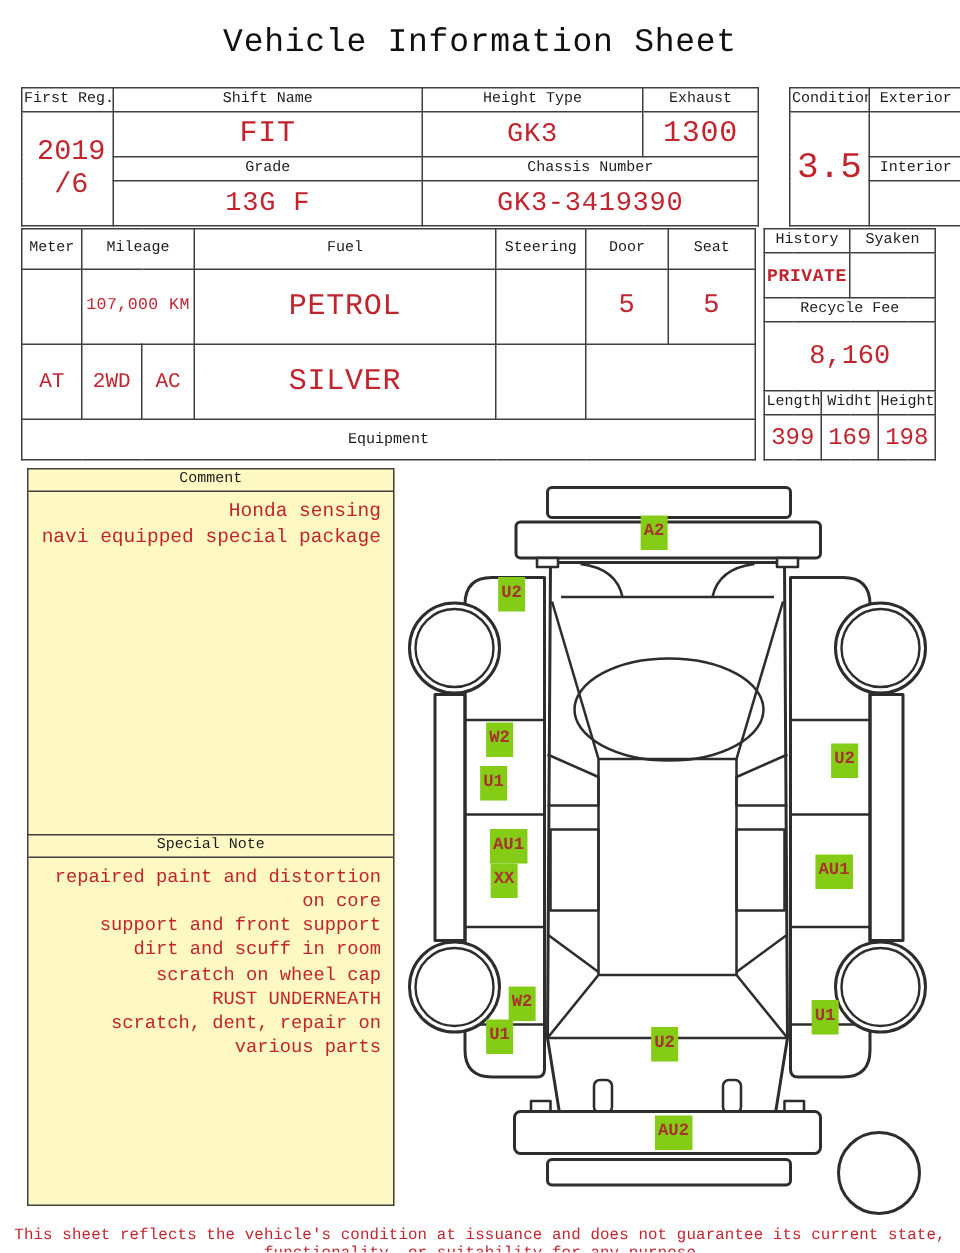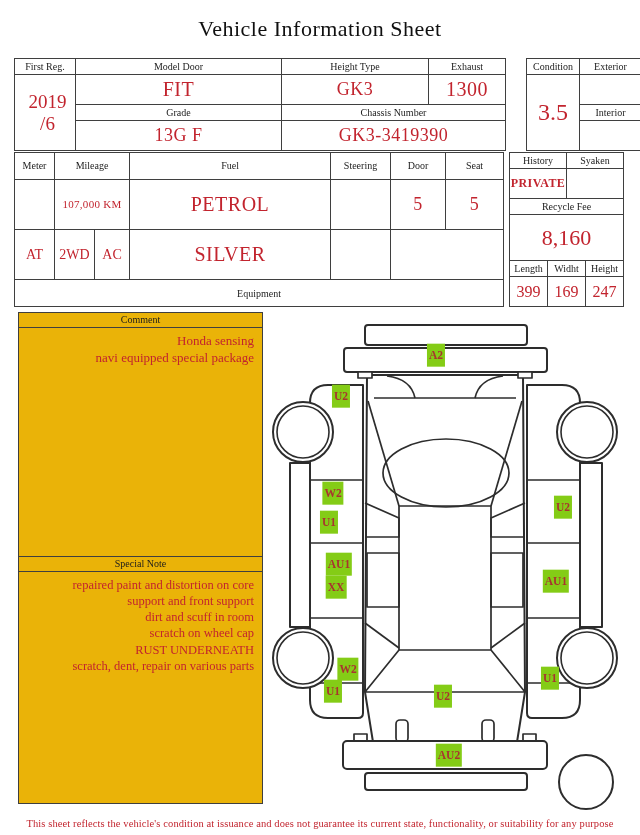--- a/index.html
+++ b/index.html
@@ -5,47 +5,47 @@
   :root{
     --red:#c2242e;
     --label-red:#a8342f;
     --line:#3f3f3f;
     --ink:#161616;
   }
   *{box-sizing:border-box;margin:0;padding:0;}
   html,body{background:#fff;}
   .sheet{
     position:relative;width:640px;height:835px;background:#fff;overflow:hidden;
-    font-family:Liberation Serif, serif;color:var(--ink);
+    font-family:Liberation Mono, monospace;color:var(--ink);
   }
   .title{
     position:absolute;top:16px;left:0;width:100%;text-align:center;
     font-size:22px;font-weight:500;letter-spacing:.5px;color:#101010;
   }
   
   table{border-collapse:collapse;table-layout:fixed;background:#fff;}
   table.box{border:1.5px solid var(--line);}
   td{border:1px solid var(--line);overflow:hidden;}
   tr.hdr td{font-size:10px;color:#1c1c1c;text-align:center;height:15px;line-height:13px;padding:1px 1px;white-space:nowrap;}
   td.v{color:var(--red);text-align:center;vertical-align:middle;}
   .xl{font-size:20px;letter-spacing:.5px;}
   .lg{font-size:18px;letter-spacing:.5px;margin-top:12px;}
   .md{font-size:14px;}
   .sm{font-size:11px;letter-spacing:.3px;}
   .row1{position:absolute;left:14px;top:58px;display:flex;gap:20px;}
   .row2{position:absolute;left:14px;top:152px;display:flex;gap:5px;}
   .firstreg{white-space:pre-line;font-size:19px;line-height:1.12;text-align:left;padding-left:5px;vertical-align:middle;}
   .cond-big{font-size:24px;}
   .equip{font-size:11.5px;text-align:left !important;vertical-align:top !important;padding:3px 6px;white-space:pre-wrap;line-height:1.25;}
-  .fee{font-size:22px;}
+  .fee{font-size:18px;}
   .dims{font-size:16px;}
   .private{font-size:12px;font-weight:bold;letter-spacing:.4px;}
   
   .leftcol{position:absolute;left:18px;top:312px;width:245px;}
-  .tbox{border:1.5px solid var(--line);background:#eab308;}
+  .tbox{border:1.5px solid var(--line);background:#fef9c3;}
   .tbox + .tbox{margin-top:-1.5px;}
   .tbox .bhead{font-size:10px;text-align:center;height:15px;line-height:14px;border-bottom:1px solid var(--line);color:#1c1c1c;}
   .tbox .btext{color:var(--red);white-space:pre-line;padding:5px 8px;text-align:right;}
   .comment-box{height:245px;}
   .comment-box .btext{font-size:13px;line-height:1.3;}
   .note-box{height:248px;}
   .note-box .btext{font-size:12.5px;line-height:1.3;}
   
   .diagram{position:absolute;left:270px;top:315px;width:370px;height:500px;}
   .diagram svg{position:absolute;left:0;top:0;}
@@ -71,21 +71,21 @@
     <table class="box" style="width:491px">
       <colgroup>
           <col style="width:61px">
           <col style="width:206px">
           <col style="width:147px">
           <col style="width:77px">
         </colgroup>
       <tbody>
           <tr class="hdr">
         <td>First Reg.</td>
-        <td>Model Door</td>
+        <td>Shift Name</td>
         <td>Height Type</td>
         <td>Exhaust</td>
       </tr>
       <tr style="height:30px">
         <td rowspan="3" class="v firstreg">2019
 /6</td>
         <td class="v xl">FIT</td>
         <td class="v lg">GK3</td>
         <td class="v xl">1300</td>
       </tr>
@@ -191,21 +191,21 @@
         <td colspan="6" class="v fee">8,160</td>
       </tr>
       <tr class="hdr" style="height:14px">
         <td colspan="2">Length</td>
         <td colspan="2">Widht</td>
         <td colspan="2">Height</td>
       </tr>
       <tr style="height:30px">
         <td colspan="2" class="v dims">399</td>
         <td colspan="2" class="v dims">169</td>
-        <td colspan="2" class="v dims">247</td>
+        <td colspan="2" class="v dims">198</td>
       </tr>
     </tbody>
       </table>
   </div>
 
   <div class="leftcol">
     <div class="tbox comment-box">
       <div class="bhead">Comment</div>
       <div class="btext">Honda sensing
 navi equipped special package</div>

